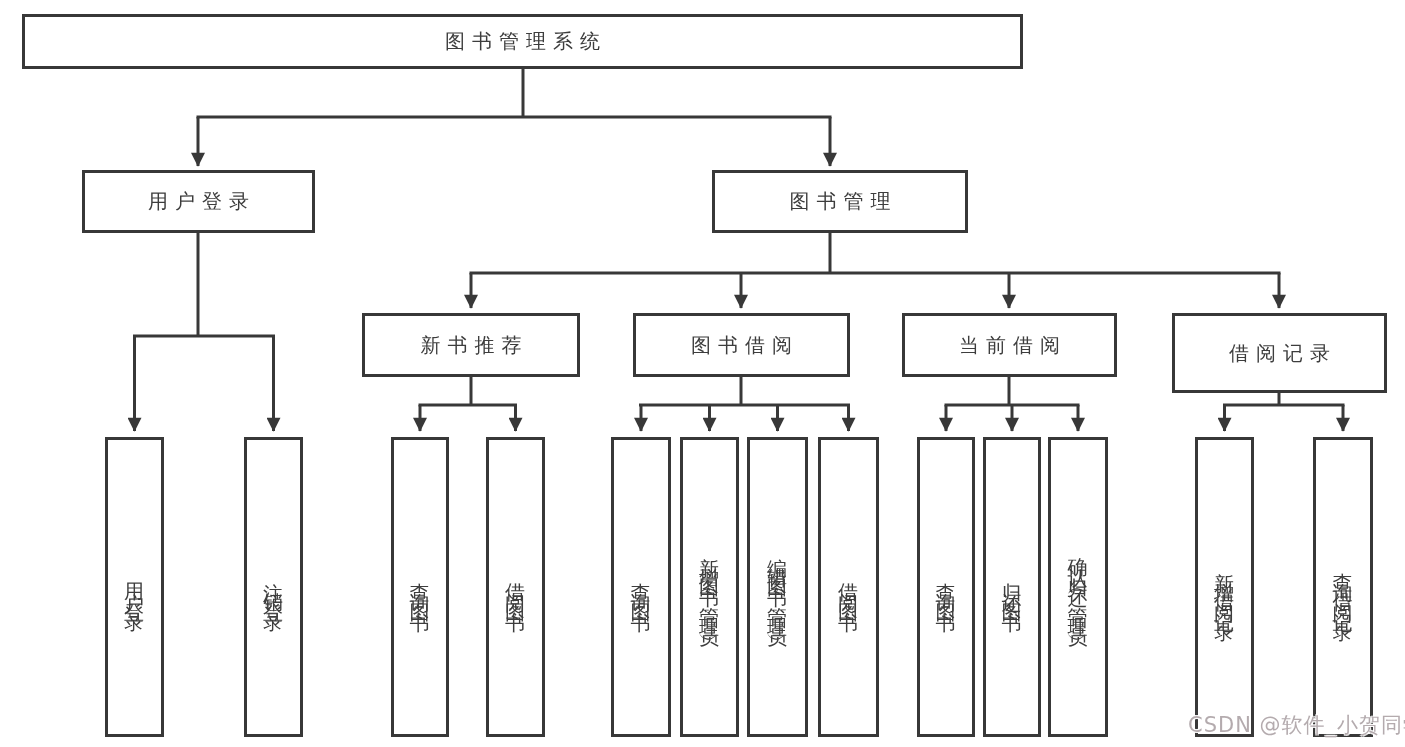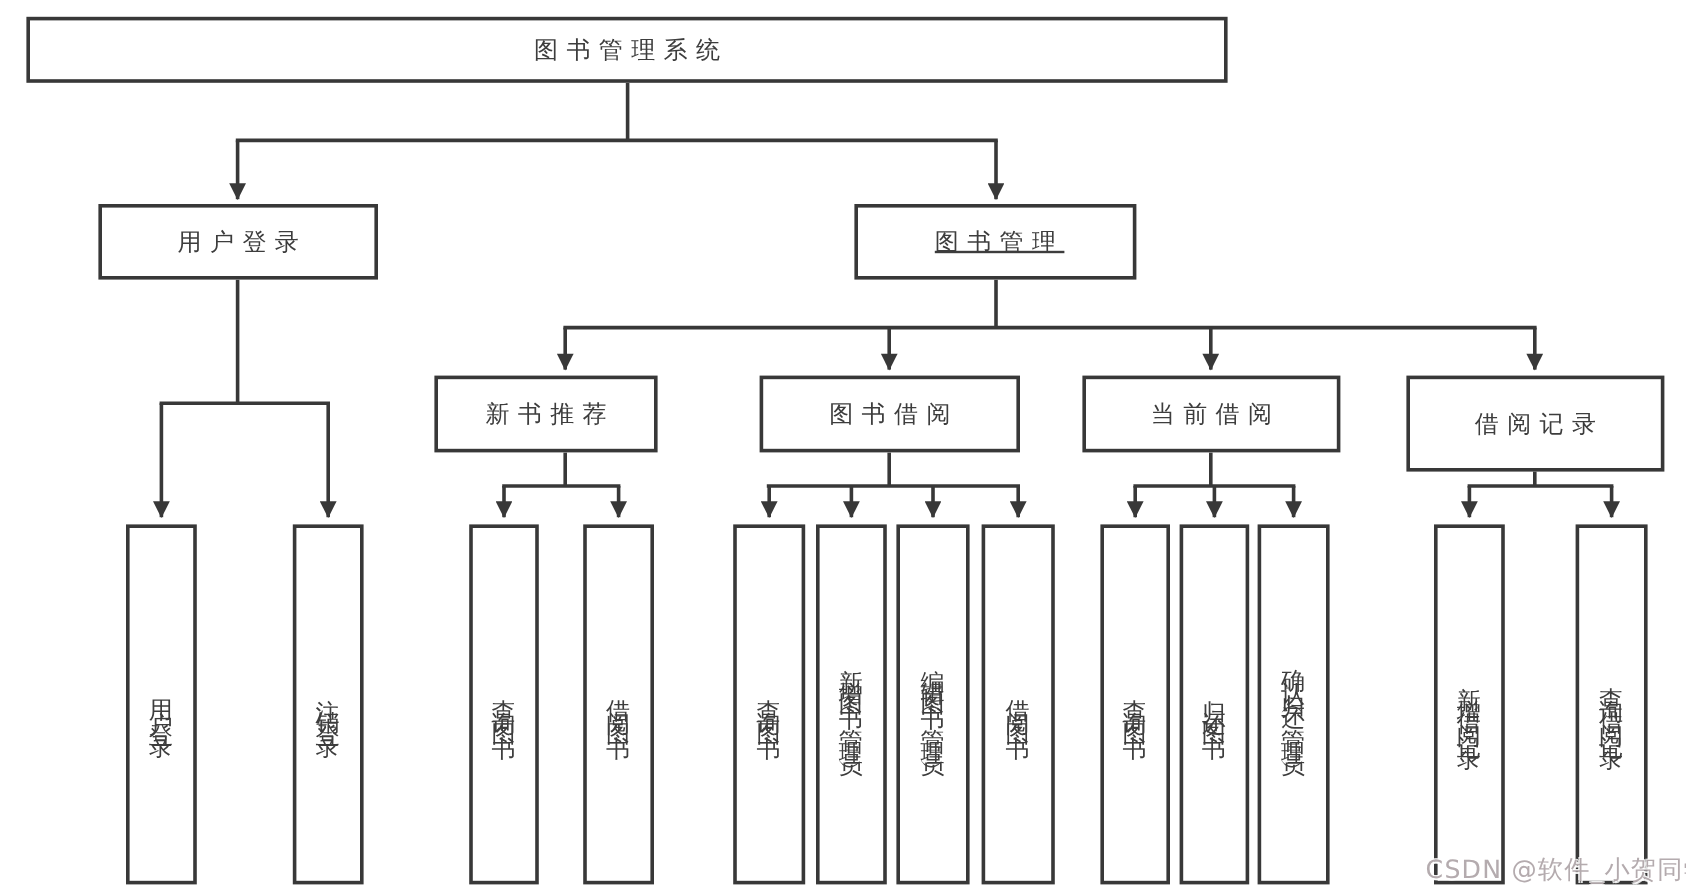--- a/index.html
+++ b/index.html
@@ -113,23 +113,23 @@
       <path d="M1279,377 L1279,405"></path>
       <path d="M1223,405 L1344.5,405"></path>
       <path d="M1224.5,405 L1224.5,431" marker-end="url(#arrow)"></path>
       <path d="M1343,405 L1343,431" marker-end="url(#arrow)"></path>
     </g>
   </svg>
 
   <div class="node h-label" style="left:22px; top:14px; width:1001px; height:55px;">图书管理系统</div>
 
   <div class="node h-label" style="left:82px; top:170px; width:233px; height:63px;">用户登录</div>
-  <div class="node h-label" style="left:712px; top:170px; width:235px; height:63px;text-decoration:underline;">图书管理</div>
+  <div class="node h-label" style="left:712px; top:170px; width:256px; height:63px;">图书管理</div>
 
-  <div class="node h-label" style="left:362px; top:313px; width:186px; height:64px;">新书推荐</div>
+  <div class="node h-label" style="left:362px; top:313px; width:218px; height:64px;">新书推荐</div>
   <div class="node h-label" style="left:633px; top:313px; width:217px; height:64px;">图书借阅</div>
   <div class="node h-label" style="left:902px; top:313px; width:215px; height:64px;">当前借阅</div>
   <div class="node h-label" style="left:1172px; top:313px; width:215px; height:80px;">借阅记录</div>
 
   <div class="node leaf" style="left:105px; top:437px; width:59px; height:300px;">用户登录</div>
   <div class="node leaf" style="left:244px; top:437px; width:59px; height:300px;">注销登录</div>
 
   <div class="node leaf" style="left:391px; top:437px; width:58px; height:300px;">查询图书</div>
   <div class="node leaf" style="left:486px; top:437px; width:59px; height:300px;">借阅图书</div>
 

